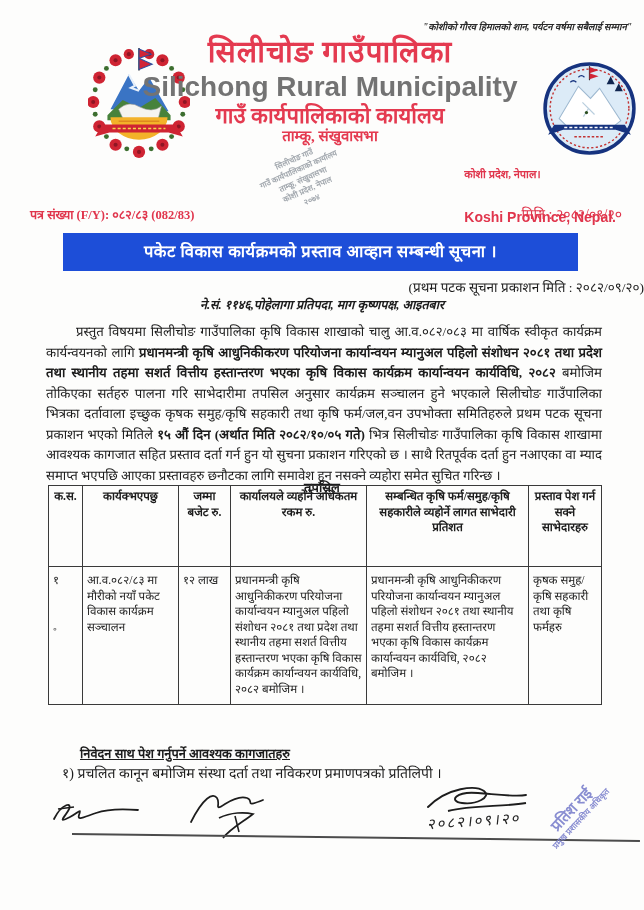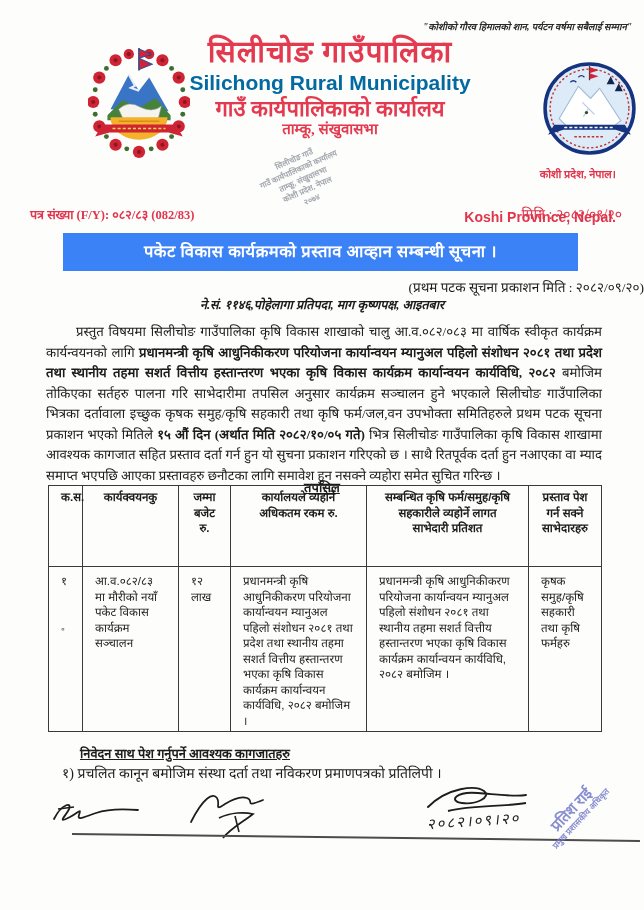--- a/index.html
+++ b/index.html
@@ -6,46 +6,46 @@
   .page{
     position:relative;width:644px;height:910px;margin:0 auto;
     background:#fdfdfc;overflow:hidden;
     font-family:"Liberation Serif","DejaVu Serif",serif;color:#1c1c1c;
   }
   .abs{position:absolute;}
   
   .motto{top:20px;right:12px;width:330px;text-align:right;font-size:9.5px;font-weight:bold;font-style:italic;color:#2a2a2a;}
   .head-center{top:36px;left:130px;width:400px;text-align:center;line-height:1.05;}
   .np-title{font-size:30px;font-weight:bold;color:#e43a50;letter-spacing:1px;}
-  .en-title{font-size:21px;font-weight:bold;color:#0369a1;font-family:"Liberation Sans","DejaVu Sans",sans-serif;margin-top:4px;}
+  .en-title{font-size:28px;font-weight:bold;color:#737373;font-family:"Liberation Sans","DejaVu Sans",sans-serif;margin-top:4px;}
   .np-office{font-size:22px;font-weight:bold;color:#e43a50;margin-top:3px;}
   .en-office{font-size:14.5px;font-weight:bold;color:#e8304b;font-family:"Liberation Sans","DejaVu Sans",sans-serif;margin-top:3px;letter-spacing:.5px;}
   .np-addr{font-size:15px;font-weight:bold;color:#e43a50;margin-top:2px;}
   .en-addr{font-size:14.5px;font-weight:bold;color:#e8304b;font-family:"Liberation Sans","DejaVu Sans",sans-serif;}
-  .province{top:168px;right:28px;text-align:right;line-height:1.25;}
+  .province{top:168px;right:28px;text-align:left;line-height:1.25;}
   .province .np{font-size:11px;font-weight:bold;color:#e0354c;}
   .province .en{font-size:14px;font-weight:bold;color:#e0354c;font-family:"Liberation Sans","DejaVu Sans",sans-serif;margin-top:27px;}
   .refno{top:206px;left:30px;font-size:12.5px;font-weight:bold;color:#e0354c;}
   .refdate{top:204px;right:22px;font-size:14px;color:#e0354c;margin-left:34px;}
   
   .round-stamp{top:152px;left:238px;width:130px;transform:rotate(-24deg);
     color:#8d949c;opacity:.8;text-align:center;font-size:8px;line-height:11px;font-weight:bold;}
   
-  .banner{top:233px;left:63px;width:515px;height:38px;background:#3b82f6;
+  .banner{top:233px;left:63px;width:515px;height:38px;background:#1d4ed8;
     color:#fff;text-align:center;font-size:16.5px;font-weight:bold;line-height:38px;letter-spacing:.5px;}
   .publine{top:278px;left:0;width:644px;text-align:right;font-size:13.5px;}
   .calline{top:296px;left:0;width:644px;text-align:center;font-size:12.5px;font-weight:bold;font-style:italic;}
   
   .bodypar{top:322px;left:46px;width:556px;font-size:13.2px;line-height:20.5px;text-align:justify;text-indent:30px;}
   .bodypar b{font-weight:bold;}
   
   .tapasil{top:466px;left:0;width:644px;text-align:center;font-size:13px;font-weight:bold;text-decoration:underline;margin-top:12px;}
   table.sch{top:485px;left:48px;position:absolute;border-collapse:collapse;width:553px;table-layout:fixed;}
   table.sch th,table.sch td{border:1.3px solid #3a3a3a;font-size:11.6px;line-height:15.5px;
-    padding:3px 12px;vertical-align:top;font-family:Liberation Sans, sans-serif;}
+    padding:3px 4px;vertical-align:top;font-family:Liberation Serif, serif;}
   table.sch th{font-weight:bold;height:74px;}
   table.sch td{height:128px;padding-top:6px;}
   .serial-mark{display:block;font-size:9px;margin-top:34px;color:#444;}
   
   .docs-head{top:744px;left:80px;font-size:12.8px;font-weight:bold;text-decoration:underline;}
   .docs-item{top:763px;left:62px;font-size:14px;}
   
   .sig{pointer-events:none;}
   .hand-date{top:810px;left:428px;font-size:15px;color:#232323;transform:rotate(-4deg) skewX(-10deg);letter-spacing:2px;}
   .bottom-line{top:833px;left:72px;width:568px;height:0;border-top:2px solid #4c4c4c;transform:rotate(0.7deg);transform-origin:left center;}
@@ -183,21 +183,21 @@
       <col style="width:34px">
         <col style="width:96px">
         <col style="width:52px">
       <col style="width:136px">
         <col style="width:162px">
         <col style="width:73px">
     </colgroup>
     <thead>
         <tr id="sch-head">
           <th>क.स.</th>
-          <th>कार्यक्वयनकु</th>
+          <th>कार्यक्भएपछु</th>
           <th>जम्मा बजेट रु.</th>
           <th>कार्यालयले व्यहोर्ने अधिकतम रकम रु.</th>
           <th>सम्बन्धित कृषि फर्म/समुह/कृषि सहकारीले व्यहोर्ने लागत साभेदारी प्रतिशत</th>
           <th>प्रस्ताव पेश गर्न सक्ने साभेदारहरु</th>
         </tr>
       </thead>
     <tbody id="sch-body">
         <tr>
           <td>१<span class="serial-mark">॰</span></td>
           <td>आ.व.०८२/८३ मा मौरीको नयाँ पकेट विकास कार्यक्रम सञ्चालन</td>

